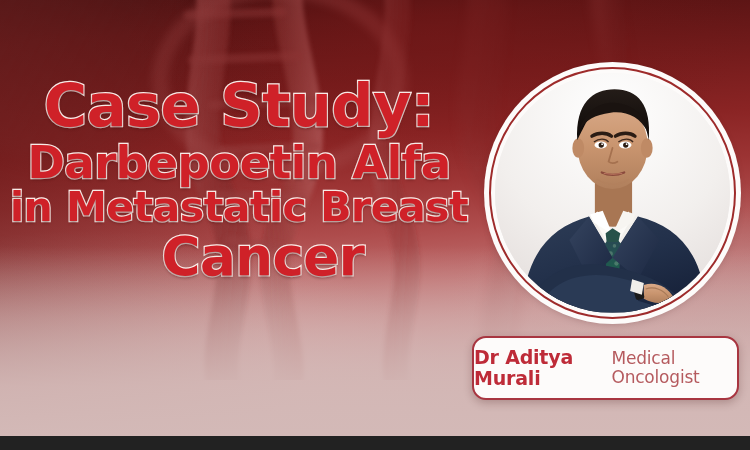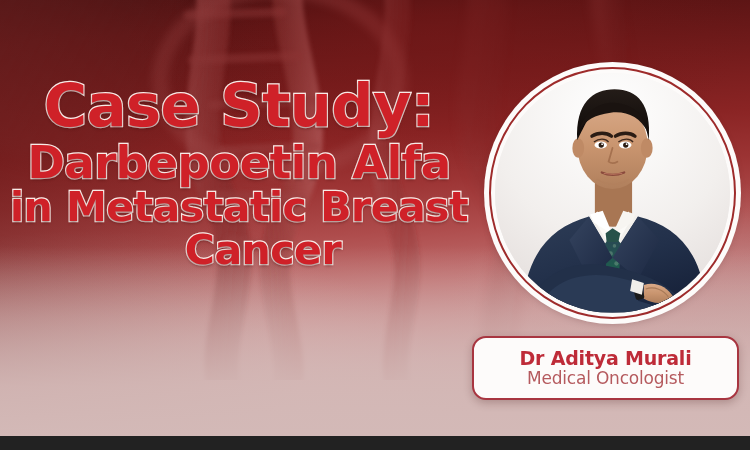--- a/index.html
+++ b/index.html
@@ -115,21 +115,21 @@
   }
   .line-2 {
     font-size: 45px;
     margin-bottom: 2px;
   }
   .line-3 {
     font-size: 41px;
     margin-bottom: 2px;
   }
   .line-4 {
-    font-size: 41px;
+    font-size: 53px;
     padding-left: 48px;
   }
 
   
   .portrait-wrap {
     position: absolute;
     left: 489px;
     top: 67px;
     width: 247px;
     height: 252px;
@@ -158,21 +158,21 @@
     position: absolute;
     left: 472px;
     top: 336px;
     width: 263px;
     height: 60px;
     background: #fdfbfa;
     border: 2px solid #a83540;
     border-radius: 14px;
     box-shadow: 0 3px 8px rgba(60,15,15,0.25);
     display: flex;
-    flex-direction: column;
+    flex-direction: row;
     align-items: center;
     justify-content: center;
   }
   .doc-name {
     font-family: "DejaVu Sans", "Liberation Sans", sans-serif;
     font-weight: bold;
     font-size: 19px;
     color: #be2b38;
     letter-spacing: -0.2px;
     line-height: 1.12;

